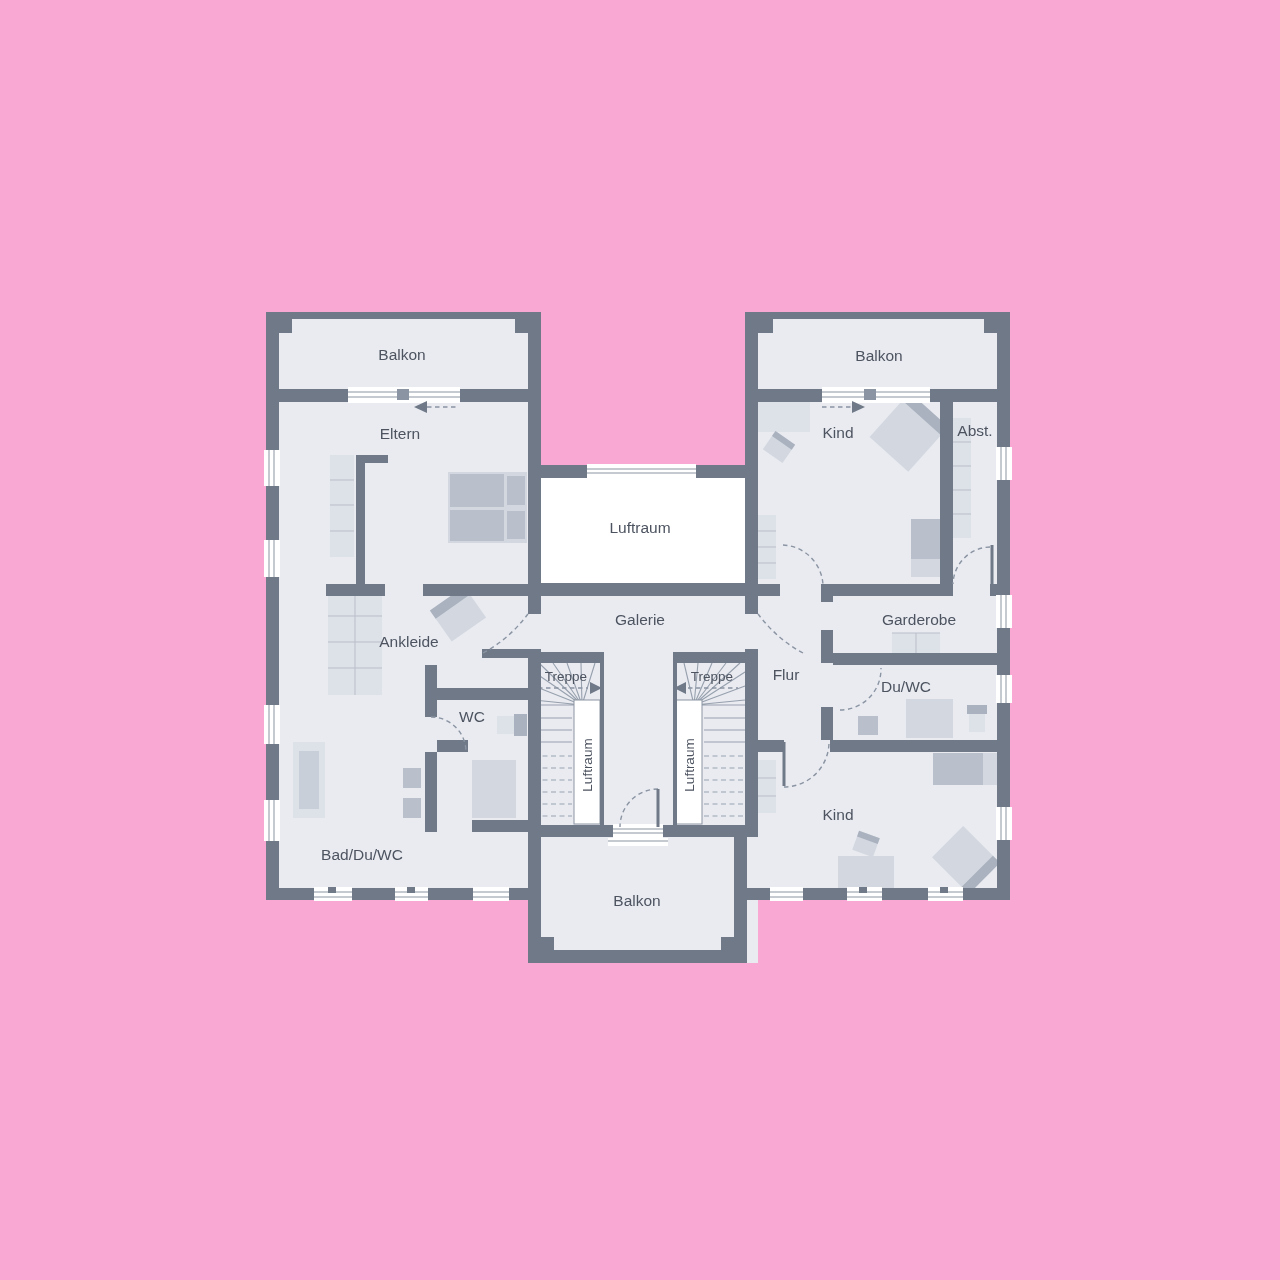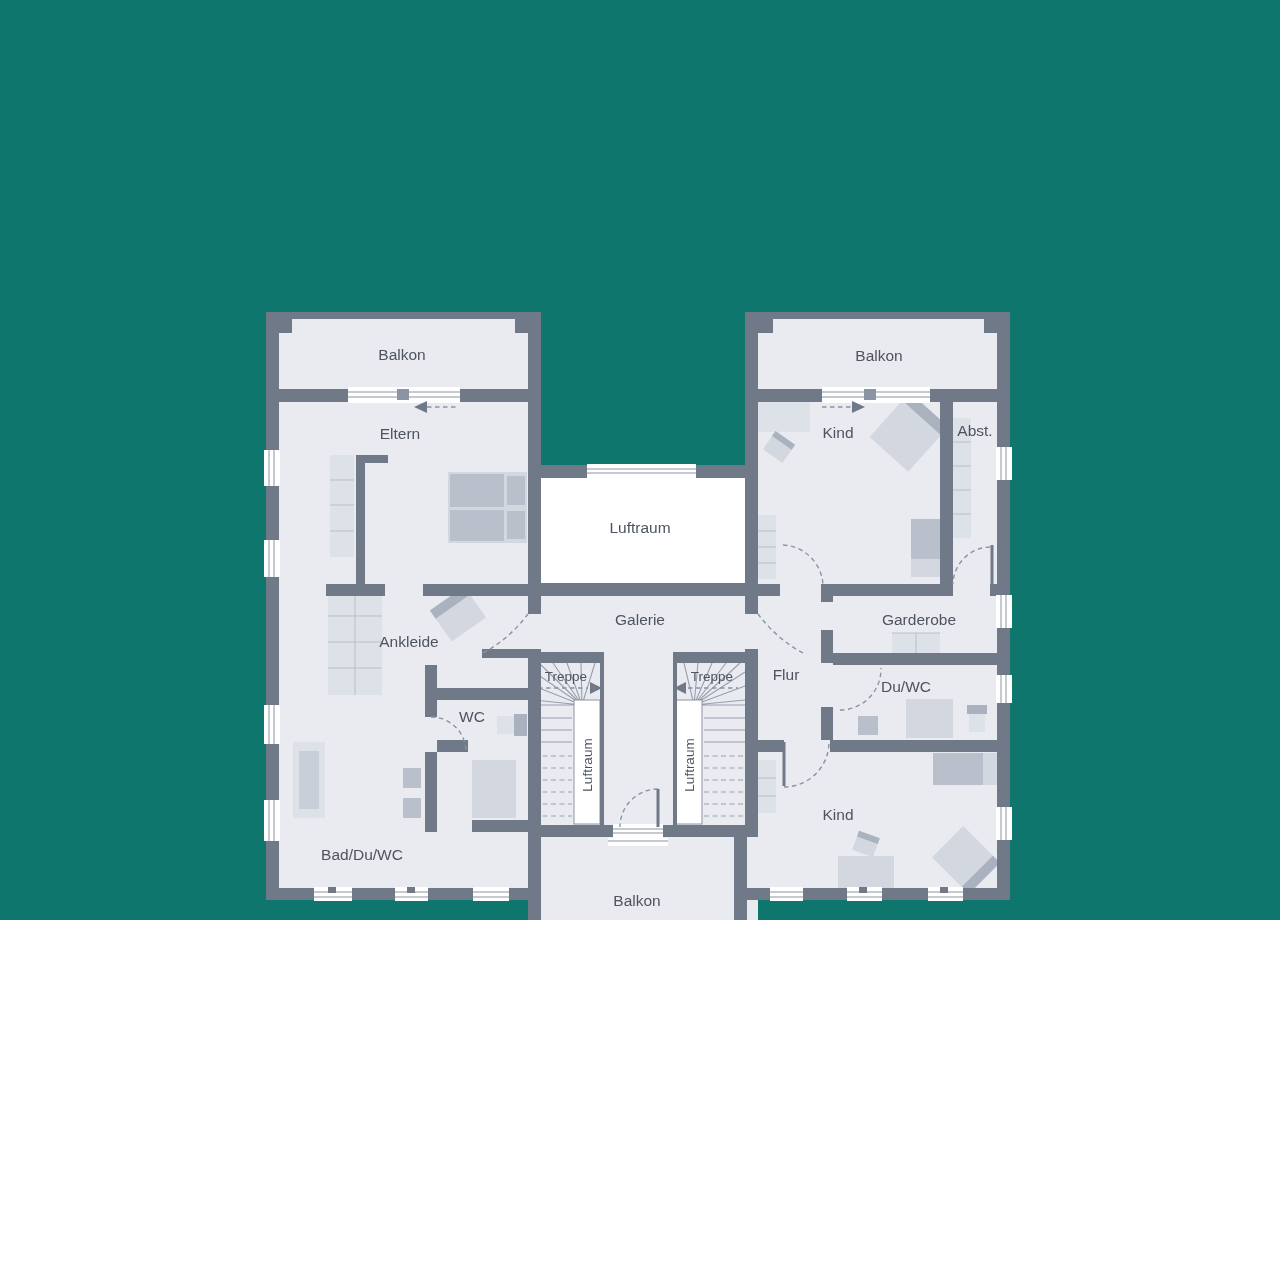--- a/index.html
+++ b/index.html
@@ -1,16 +1,16 @@
 <!DOCTYPE html>
 <html><head>
 <meta charset="utf-8">
 <style>
   html,body{margin:0;padding:0;background:#ffffff;}
-  .canvas{position:relative;width:1280px;height:920px;background:#0f766e;overflow:hidden;
+  .canvas{position:relative;width:1280px;height:1280px;background:#f9a8d4;overflow:hidden;
           font-family:"Liberation Sans", sans-serif;}
   svg{display:block;}
   .w   {fill:#6f7987;}
   .fl  {fill:#e9ebf1;}
   .wh  {fill:#ffffff;}
   .fu  {fill:#d3d8e0;}
   .fuL {fill:#dde1e8;}
   .fu2 {fill:#b9c0cc;}
   .fu3 {fill:#aab2bf;}
   .ln  {stroke:#8b94a2;stroke-width:1;fill:none;}

